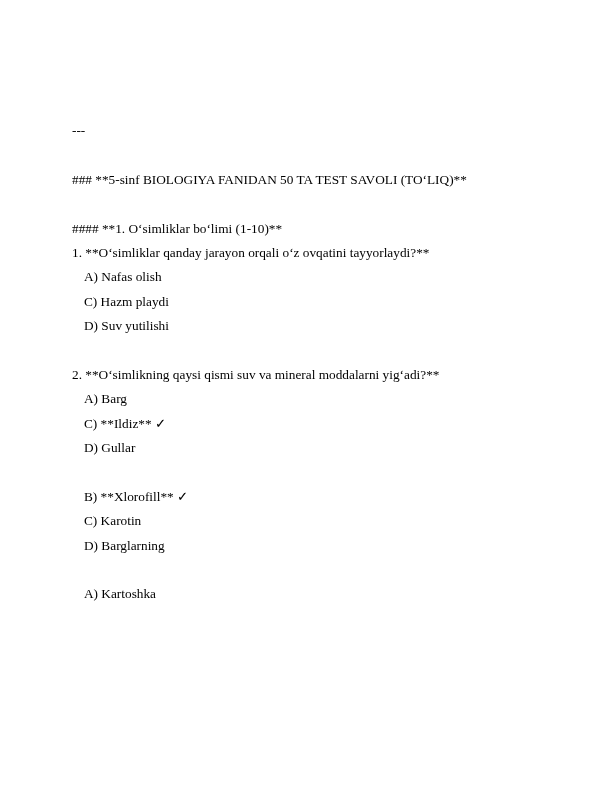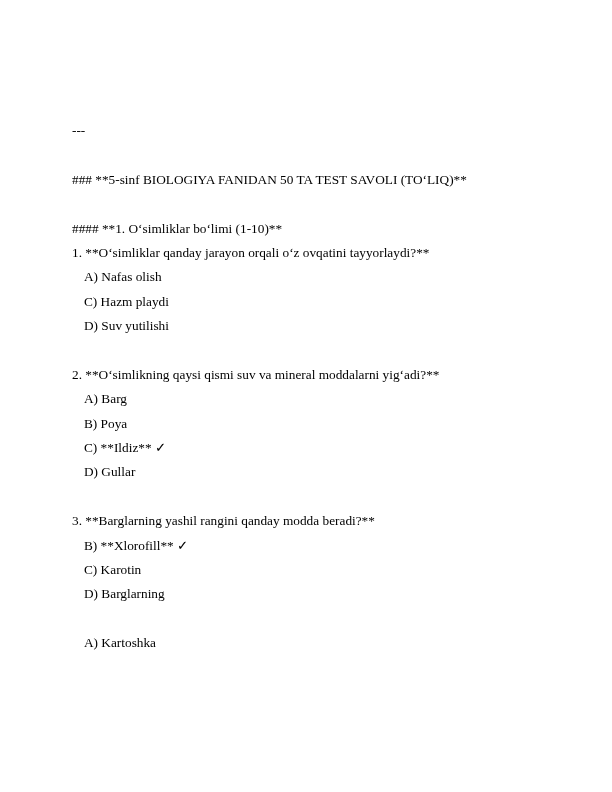--- a/index.html
+++ b/index.html
@@ -28,28 +28,26 @@
       <div class="line">1. **O‘simliklar qanday jarayon orqali o‘z ovqatini tayyorlaydi?**</div>
       <div class="line opt">A) Nafas olish</div>
       <div class="line opt">C) Hazm playdi</div>
       <div class="line opt">D) Suv yutilishi</div>
     </div>
     <div class="blank"></div>
 
     <div>
       <div class="line">2. **O‘simlikning qaysi qismi suv va mineral moddalarni yig‘adi?**</div>
       <div class="line opt">A) Barg</div>
-      <div class="line opt">B) Poya</div>
       <div class="line opt">C) **Ildiz** ✓</div>
       <div class="line opt">D) Gullar</div>
     </div>
     <div class="blank"></div>
 
     <div>
-      <div class="line">3. **Barglarning yashil rangini qanday modda beradi?**</div>
       <div class="line opt">B) **Xlorofill** ✓</div>
       <div class="line opt">C) Karotin</div>
       <div class="line opt">D) Barglarning</div>
     </div>
     <div class="blank"></div>
 
     <div>
       <div class="line opt">A) Kartoshka</div>
     </div>
   </div>

